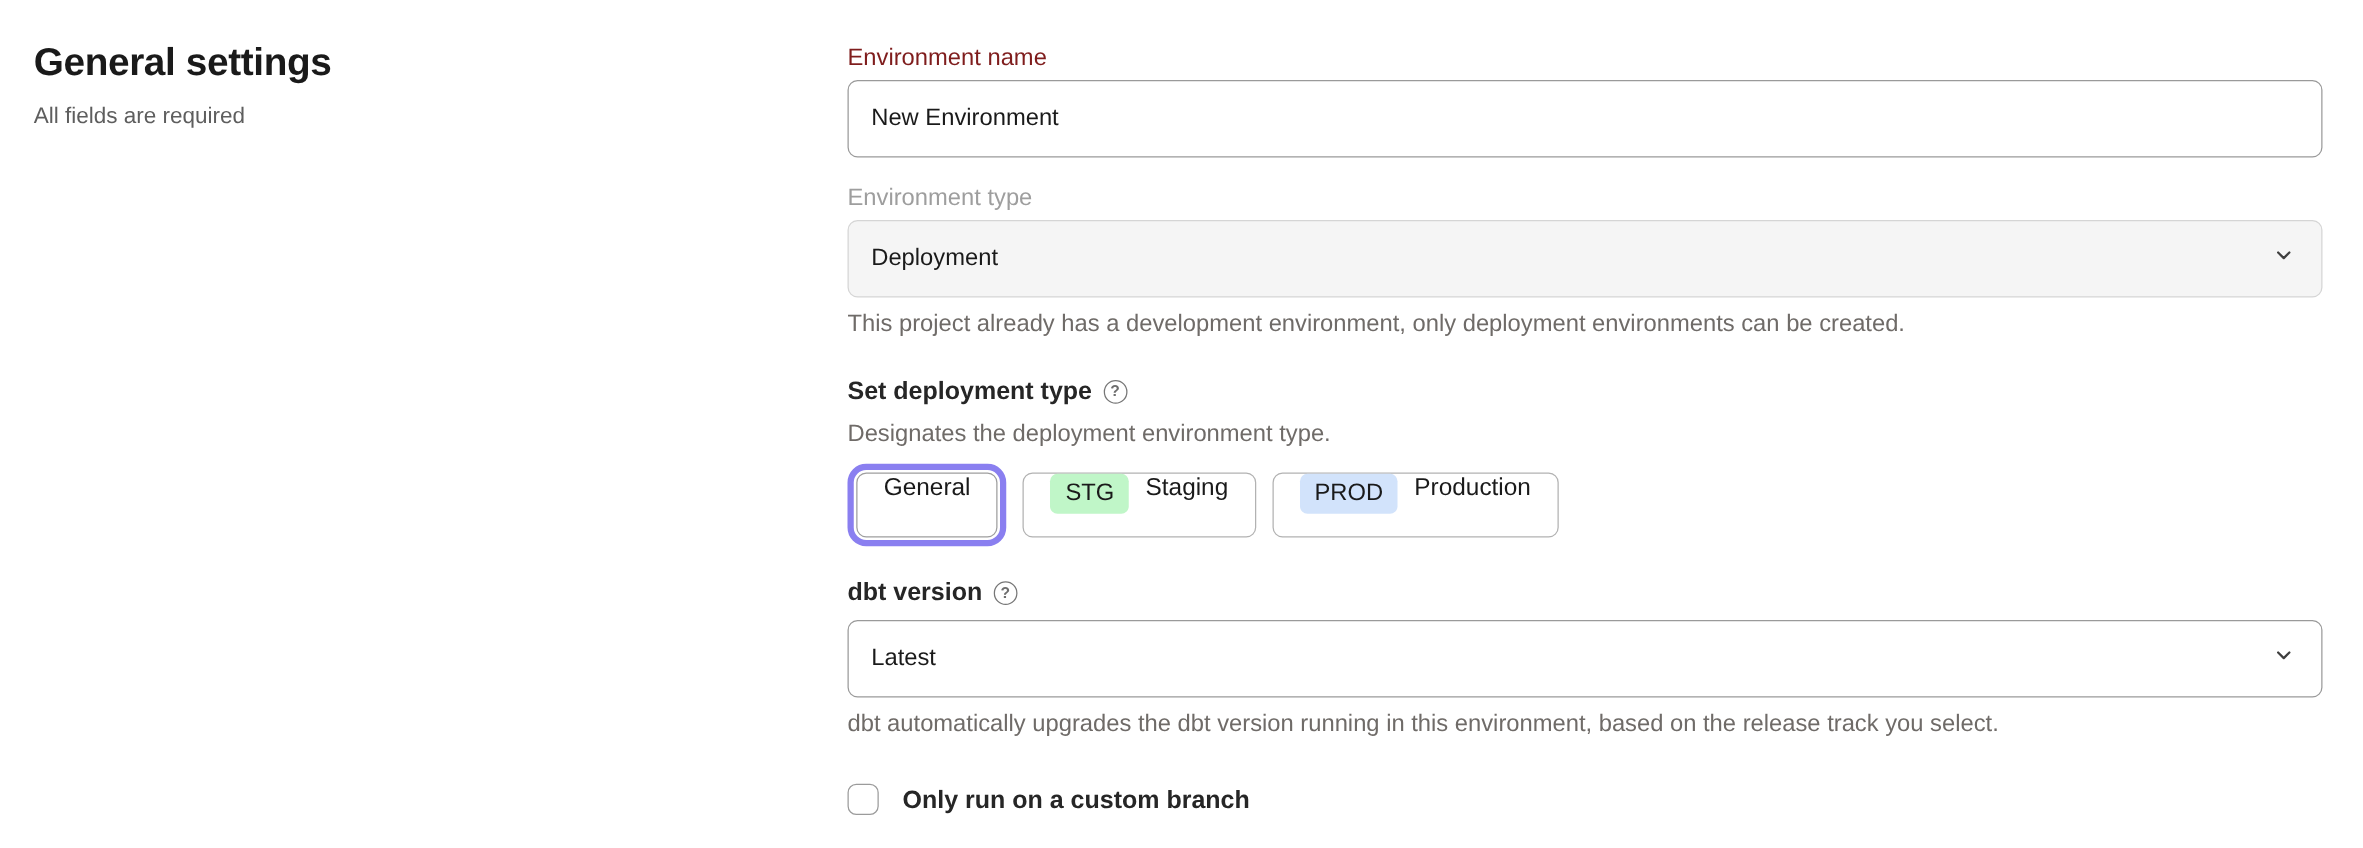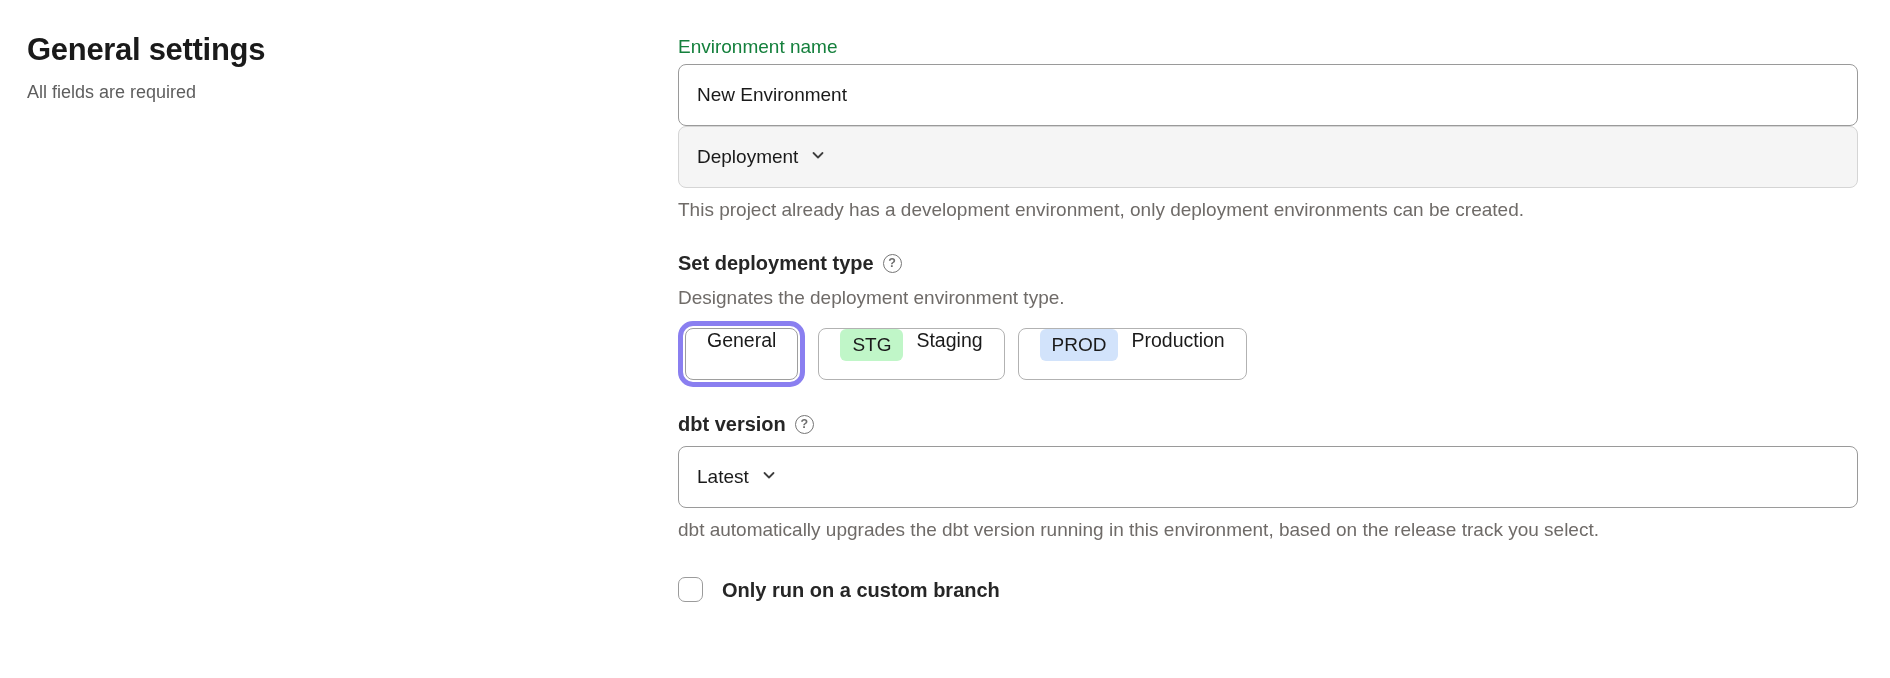--- a/index.html
+++ b/index.html
@@ -17,39 +17,39 @@
   .page-title {
     font-size: 31px; font-weight: 700; color: #1a1a1a;
     letter-spacing: -0.3px; line-height: 36px;
   }
   .page-subtitle { margin-top: 12px; font-size: 18px; color: #5e5e5e; line-height: 24px; }
 
   
   .right-col { position: absolute; left: 678px; top: 34px; width: 1180px; }
 
   .field-label {
-    display: block; font-size: 19px; font-weight: 500; color: #15803d;
+    display: block; font-size: 19px; font-weight: 500; color: #7f1d1d;
     line-height: 26px; margin-bottom: 4px;
   }
   .field-label.disabled { color: #9e9e9e; }
 
   .text-input {
     width: 100%; height: 62px;
     border: 1px solid #9a9a9a; border-radius: 8px;
     background: #ffffff;
     font-family: "Liberation Sans", sans-serif;
     font-size: 19px; color: #1a1a1a;
     padding: 0 18px; outline: none;
   }
 
   .select {
     width: 100%; height: 62px;
     border: 1px solid #9a9a9a; border-radius: 8px;
     background: #ffffff;
-    display: flex; align-items: center; justify-content: flex-start;
+    display: flex; align-items: center; justify-content: space-between;
     padding: 0 22px 0 18px;
     font-size: 19px; color: #1a1a1a;
     cursor: pointer;
   }
   .select.disabled {
     background: #f5f5f5; border-color: #d5d5d5; cursor: default;
   }
   .chevron { flex: 0 0 auto; margin-left: 12px; }
 
   .helper {
@@ -116,20 +116,21 @@
     <div class="page-subtitle">All fields are required</div>
   </div>
 
   <div class="right-col">
 
     
     <label class="field-label">Environment name</label>
     <input class="text-input" type="text" value="New Environment" style="">
 
     
+    <label class="field-label disabled mt-20">Environment type</label>
     <div class="select disabled">
       <span>Deployment</span>
       <span class="chevron">
         <svg width="16" height="16" viewBox="0 0 16 16" fill="none">
           <path d="M3.5 6 L8 10.5 L12.5 6" stroke="#3f3f3f" stroke-width="1.8" stroke-linecap="round" stroke-linejoin="round"></path>
         </svg>
       </span>
     </div>
     <div class="helper">This project already has a development environment, only deployment environments can be created.</div>
 

